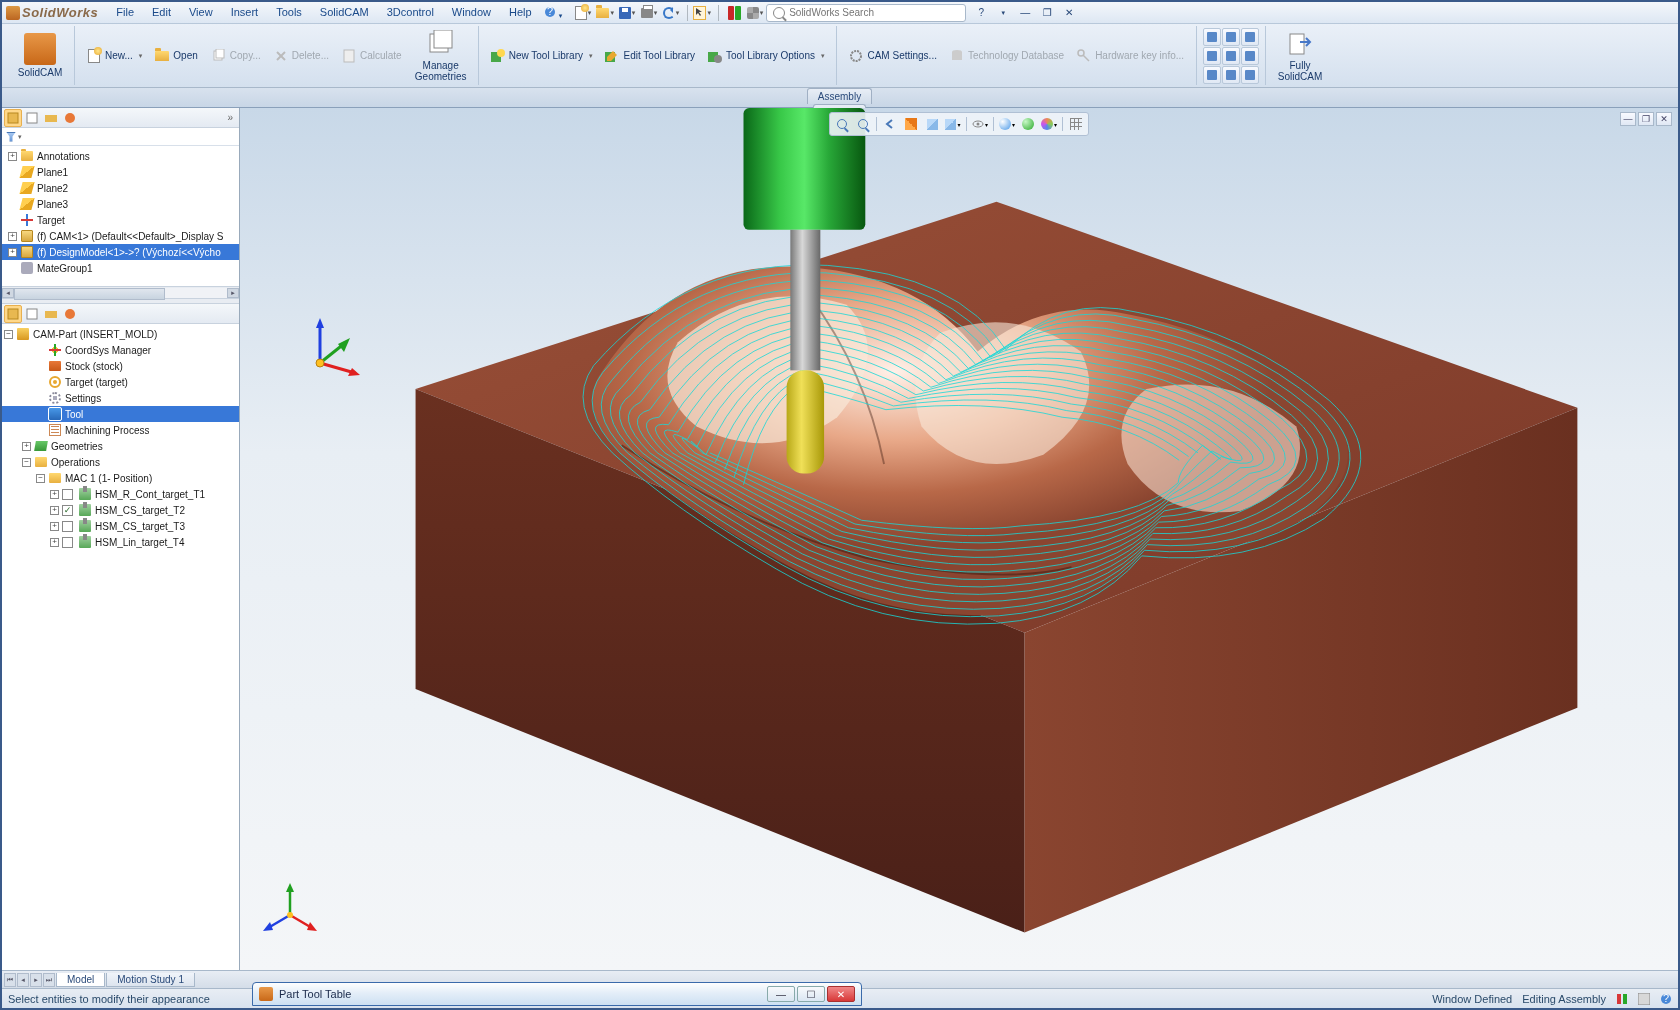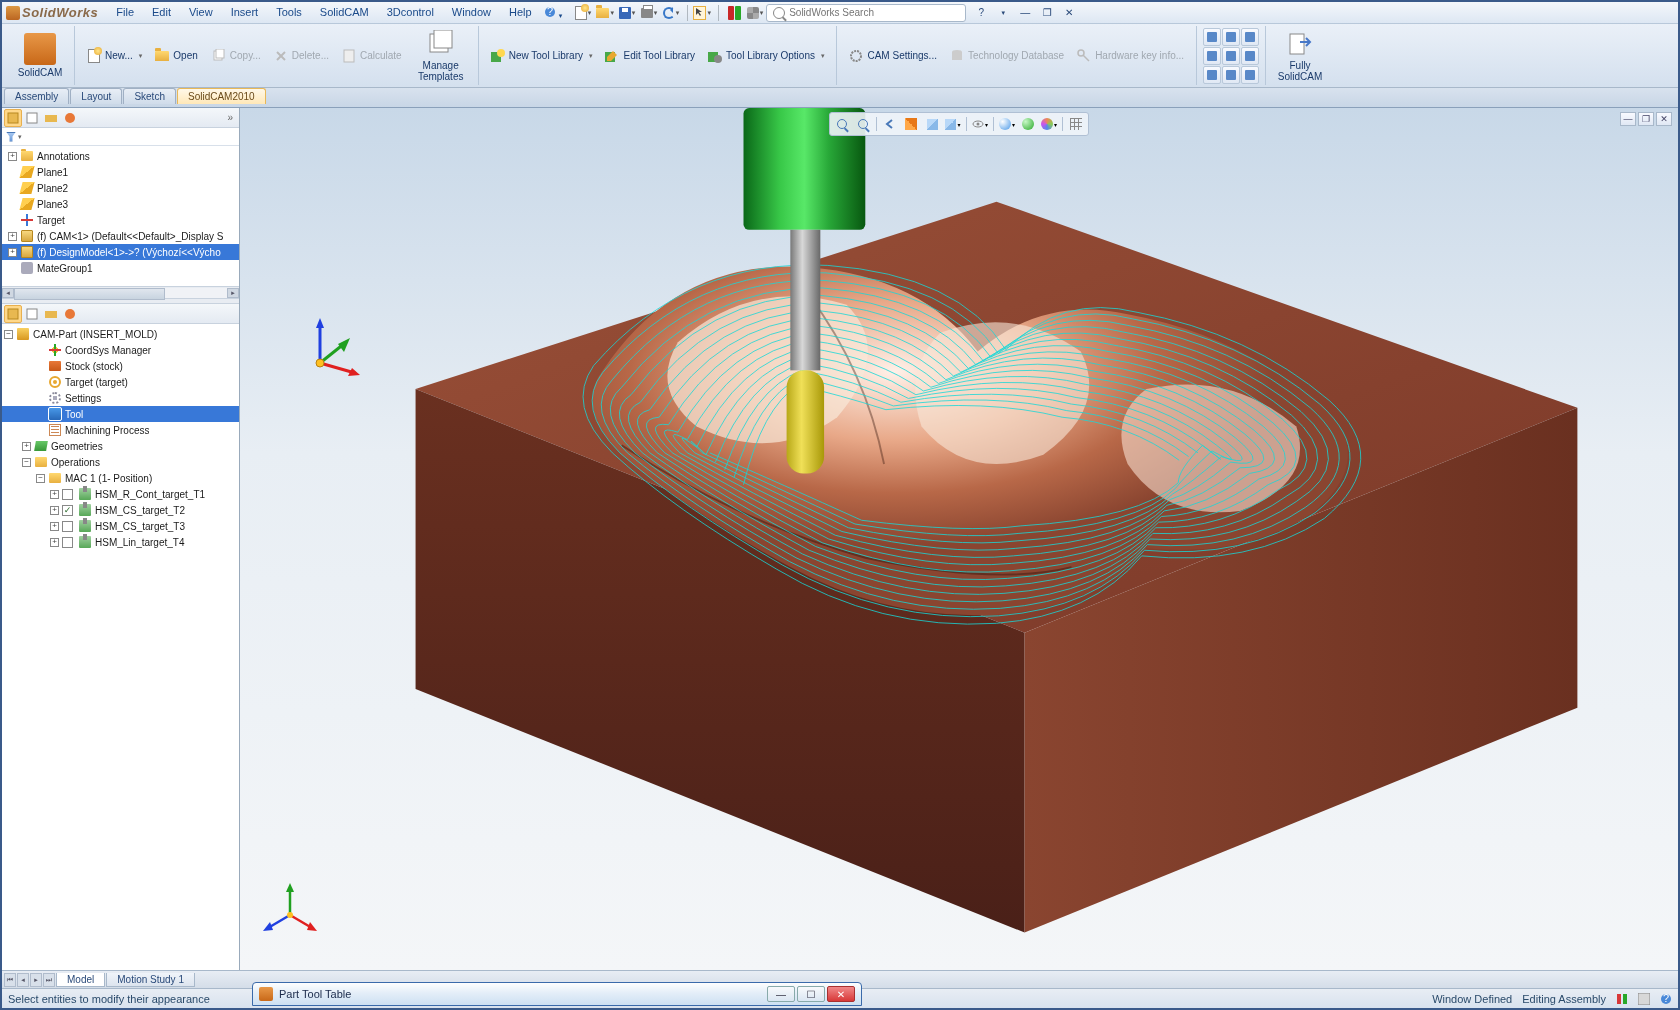--- a/index.html
+++ b/index.html
@@ -55,21 +55,21 @@
 .ribbon-smbtn .dd { font-size: 7px; color: #666; margin-left: 2px; }
 .ribbon-ico { width: 14px; height: 14px; display: inline-flex; align-items: center; justify-content: center; }
 .ico-sw-big { width: 32px; height: 32px; background: linear-gradient(#e89848, #c86818); border-radius: 3px; position: relative; }
 .dslogo { position:absolute; right:10px; top:30%; width:50px; height:40px; opacity:0.35; }
 .dslogo svg { width:100%; height:100%; }
 .ribbon-grid { display:grid; grid-template-columns: repeat(3,18px); grid-template-rows: repeat(3,18px); gap:1px; }
 .ribbon-grid .cell { width:18px; height:18px; background:linear-gradient(#f8faff,#e0e8f4); border:1px solid #b8c8da; border-radius:2px; cursor:pointer; display:flex; align-items:center; justify-content:center; }
 .mini-ico { width:10px; height:10px; background:#5888c8; border-radius:1px; }
 
 
-.panel-tabs { height: 20px; background: linear-gradient(#d8e2ee, #c8d6e6); display: flex; align-items: flex-start; border-bottom: 1px solid #8aa0ba; padding: 0 2px; }
+.panel-tabs { height: 20px; background: linear-gradient(#d8e2ee, #c8d6e6); display: flex; align-items: center; border-bottom: 1px solid #8aa0ba; padding: 0 2px; flex-direction: column; }
 .ptab { padding: 2px 10px; background: linear-gradient(#e8eef6,#d0dcea); border: 1px solid #a0b0c4; border-bottom: none; border-radius: 3px 3px 0 0; margin-right: 1px; font-size: 10px; color: #2a4a7a; cursor: pointer; }
 .ptab.active { background: linear-gradient(#fff8e8,#ffe8b8); border-color: #e8b858; color: #6a4a1a; }
 
 
 .main { flex: 1; display: flex; overflow: hidden; }
 
 
 .tree-panel { width: 238px; background: #fff; border-right: 1px solid #9ab; display: flex; flex-direction: column; }
 .tree-toolbar { height: 20px; background: linear-gradient(#f4f7fa,#e4eaf2); border-bottom: 1px solid #c8d2de; display: flex; align-items: center; padding: 0 2px; gap: 1px; }
 .tt-btn { width: 18px; height: 18px; border-radius: 2px; display: flex; align-items: center; justify-content: center; cursor: pointer; }
@@ -295,21 +295,21 @@
             </svg>
           </span>
           <span class="lbl">Calculate</span>
         </div>
     </div>
     <div class="ribbon-bigbtn" style="width:62px;">
       <svg width="28" height="28">
           <rect x="3" y="4" width="18" height="18" fill="#fff" stroke="#888"></rect>
           <rect x="7" y="0" width="18" height="18" fill="#fff" stroke="#888"></rect>
         </svg>
-      <span class="lbl">Manage Templates</span>
+      <span class="lbl">Manage Geometries</span>
     </div>
   </div>
   <div class="ribbon-group">
     <div class="ribbon-col">
       <div class="ribbon-smbtn">
           <span class="ribbon-ico">
             <svg width="14" height="14">
               <rect x="0" y="3" width="10" height="10" fill="#48a848"></rect>
               <circle cx="10" cy="4" r="4" fill="#ffd850"></circle>
             </svg>

